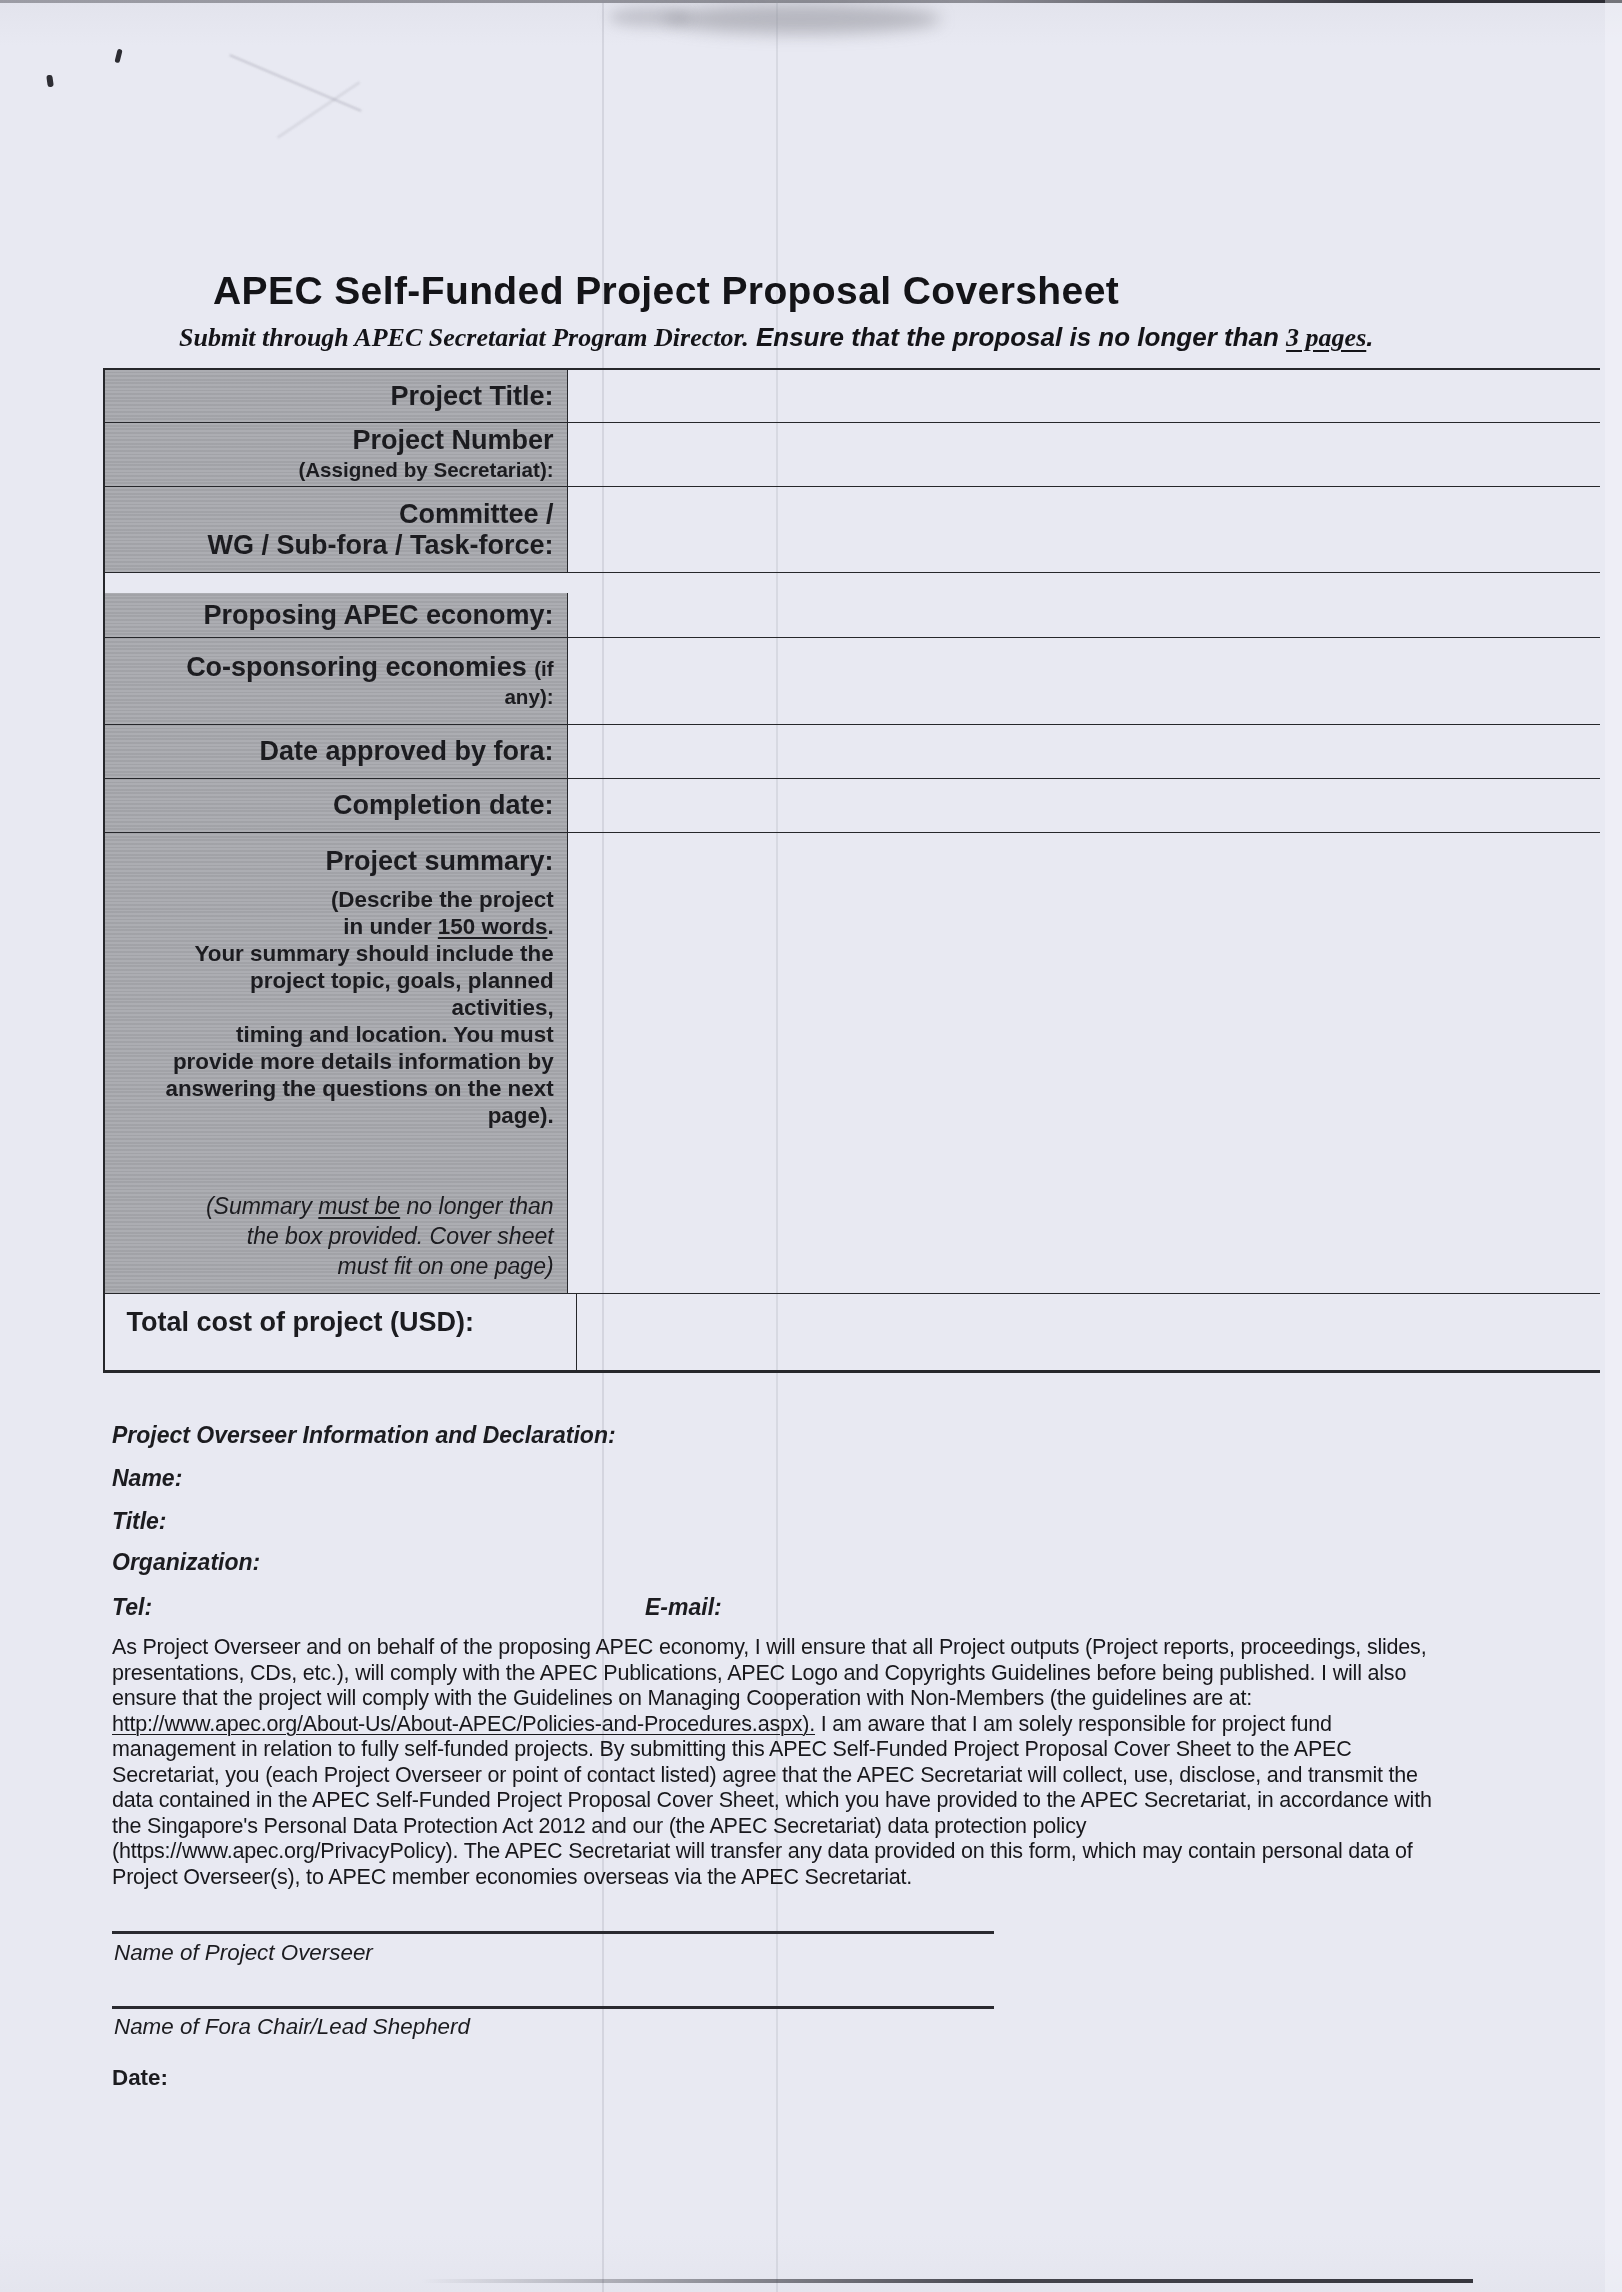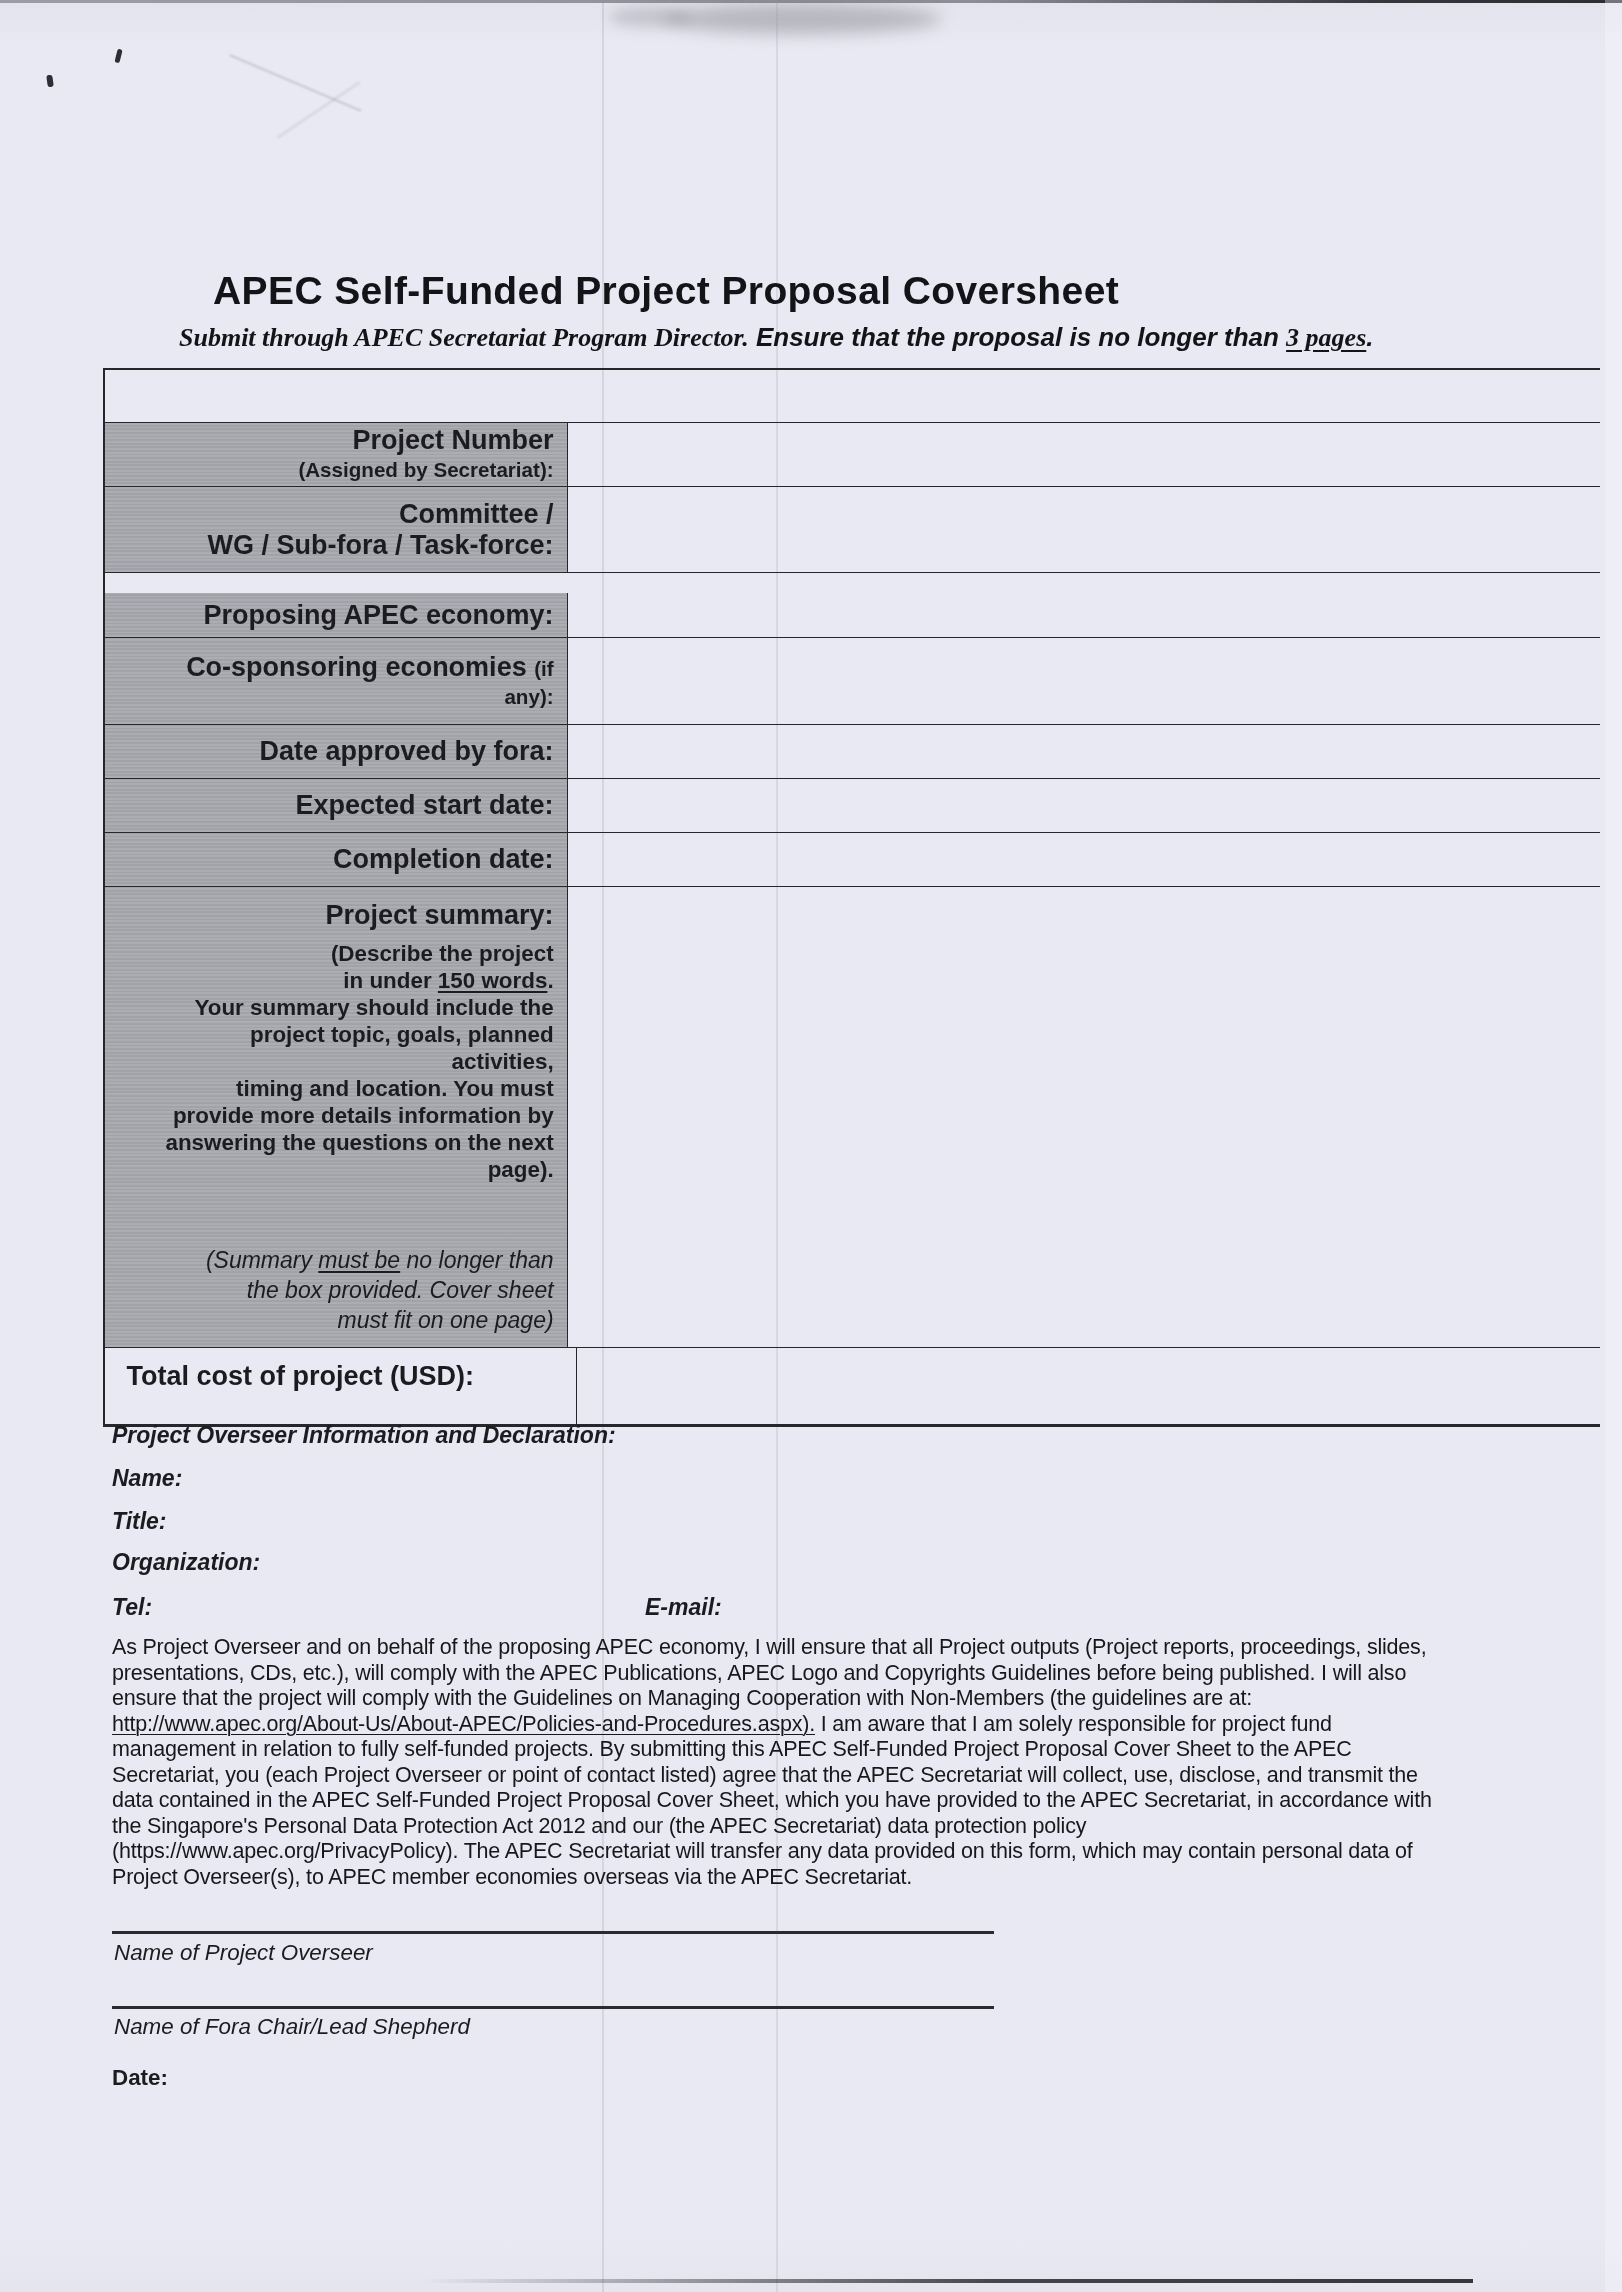--- a/index.html
+++ b/index.html
@@ -107,20 +107,23 @@
   <div class="fold1"></div>
   <div class="fold2"></div>
   <div class="right-strip"></div>
   <div class="bottom-line"></div>
 
   <h1 class="doc-title">APEC Self-Funded Project Proposal Coversheet</h1>
   <div class="doc-subtitle"><span class="sub-serif">Submit through APEC Secretariat Program Director.</span><span class="sub-sans"> Ensure that the proposal is no longer than </span><span class="sub-sans u-heavy">3 pages</span><span class="sub-sans">.</span></div>
 
   <div class="sheet-table">
     <div class="trow r1">
+      <div class="lcell glabel">
+          <div class="tline"><span class="seg-lg">Project Title:</span></div>
+        </div>
       <div class="vcell"></div>
     </div>
     <div class="trow r2">
       <div class="lcell glabel">
           <div class="tline"><span class="seg-lg">Project Number</span></div>
           <div class="tline"><span class="seg-sm">(Assigned by Secretariat):</span></div>
         </div>
       <div class="vcell"></div>
     </div>
     <div class="trow r3">
@@ -139,26 +142,20 @@
     <div class="trow r5">
       <div class="lcell glabel">
           <div class="tline"><span class="seg-lg">Co-sponsoring economies </span><span class="seg-sm">(if</span></div>
           <div class="tline"><span class="seg-sm">any):</span></div>
         </div>
       <div class="vcell"></div>
     </div>
     <div class="trow r6">
       <div class="lcell glabel">
           <div class="tline"><span class="seg-lg">Date approved by fora:</span></div>
-        </div>
-      <div class="vcell"></div>
-    </div>
-    <div class="trow r7">
-      <div class="lcell glabel">
-          <div class="tline"><span class="seg-lg">Expected start date:</span></div>
         </div>
       <div class="vcell"></div>
     </div>
     <div class="trow r8">
       <div class="lcell glabel">
           <div class="tline"><span class="seg-lg">Completion date:</span></div>
         </div>
       <div class="vcell"></div>
     </div>
     <div class="trow r9">

